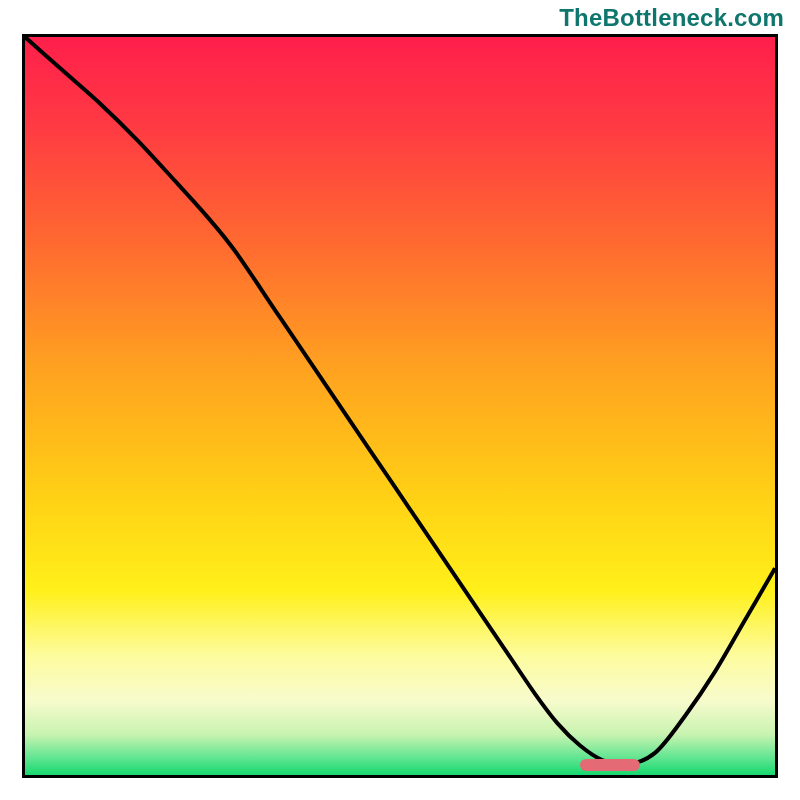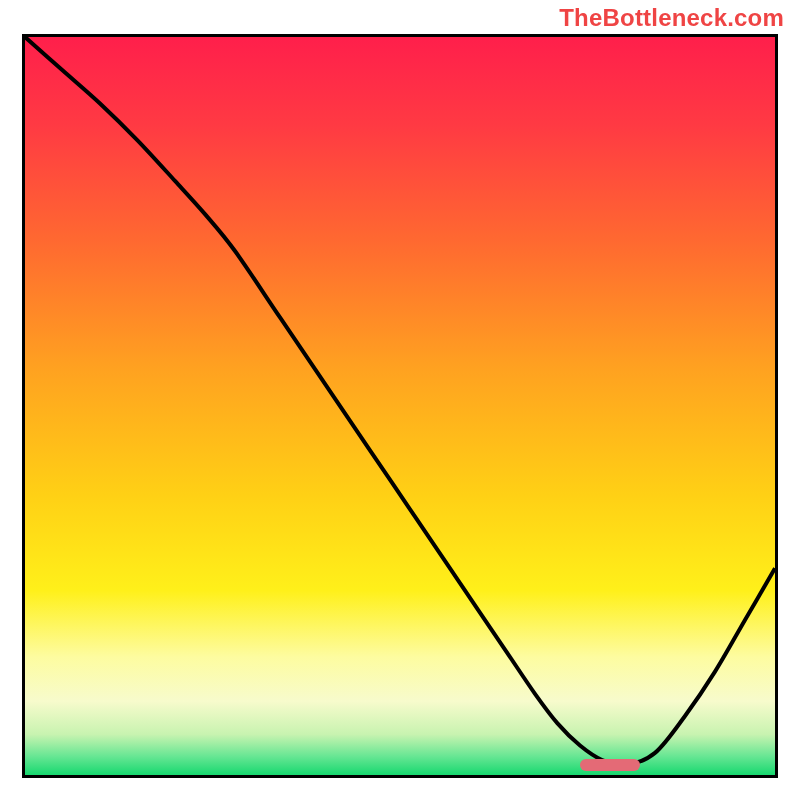--- a/index.html
+++ b/index.html
@@ -14,21 +14,21 @@
     position: relative;
     width: 800px;
     height: 800px;
   }
   .watermark {
     position: absolute;
     top: 4px;
     right: 16px;
     font-size: 24px;
     font-weight: 600;
-    color: #ef4444;
+    color: #0f766e;
     letter-spacing: 0.2px;
     user-select: none;
   }
   .plot {
     position: absolute;
     left: 22px;
     top: 34px;
     width: 756px;
     height: 744px;
     border: 3px solid #000000;

